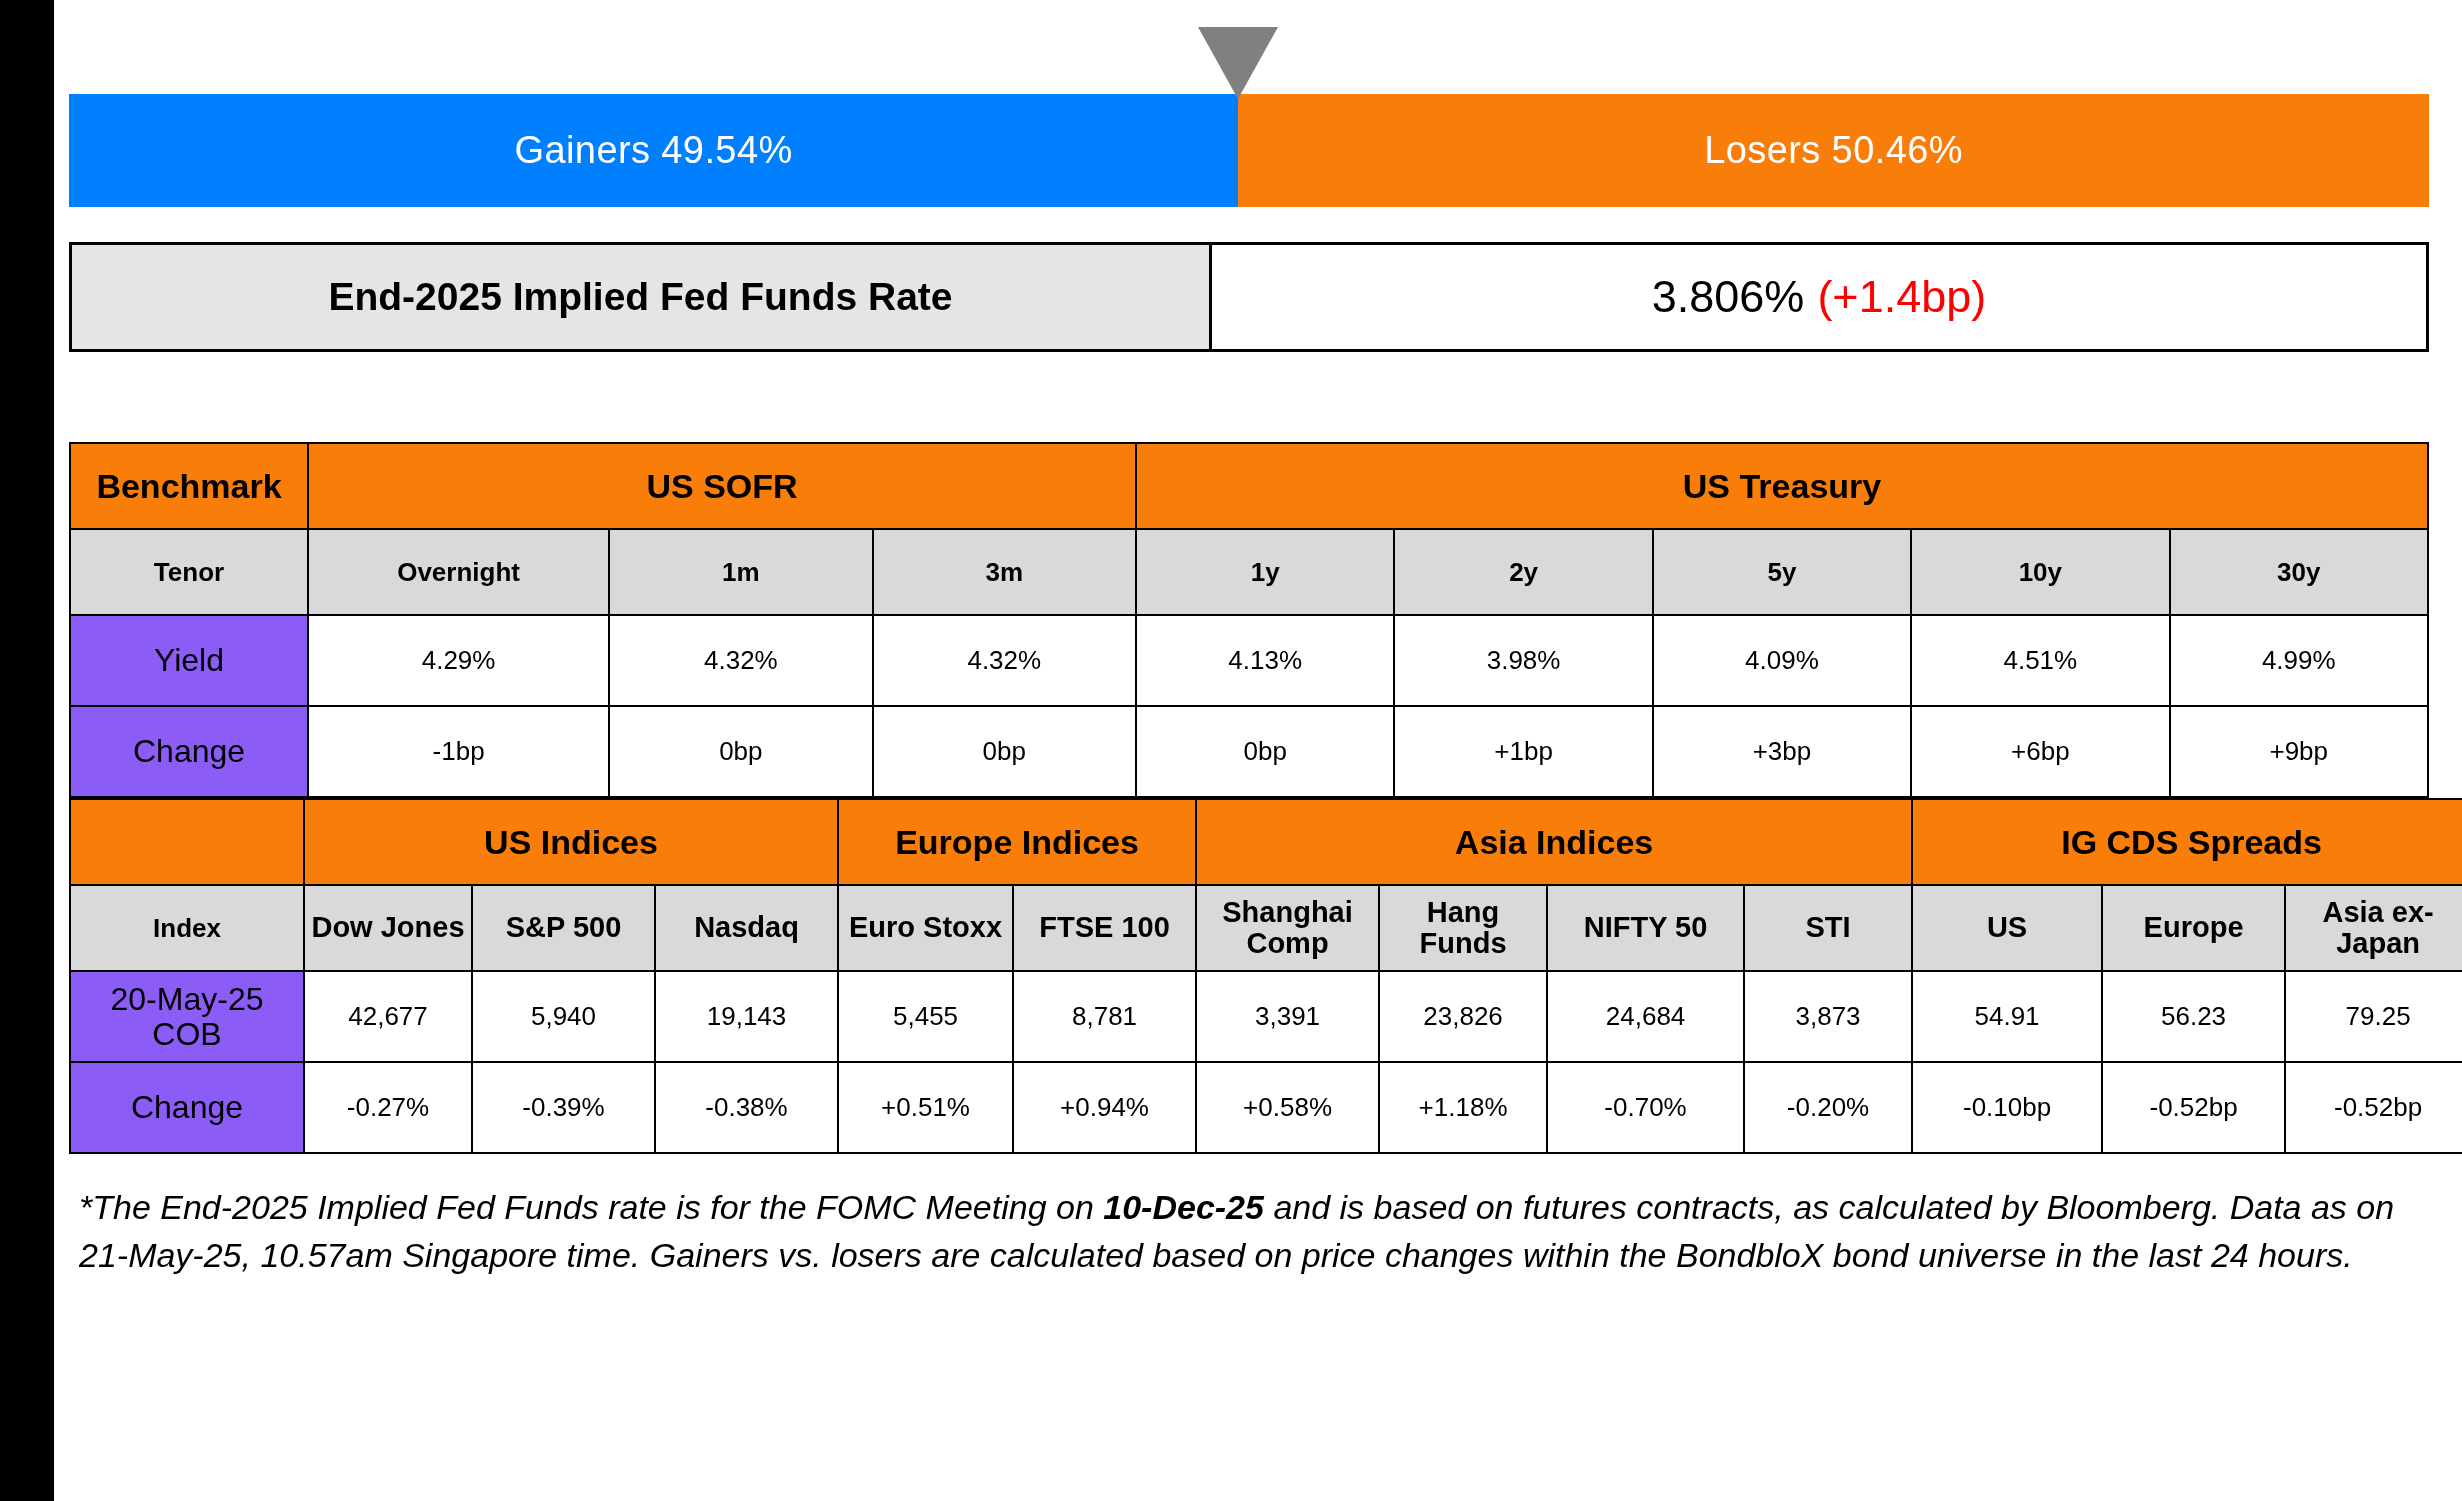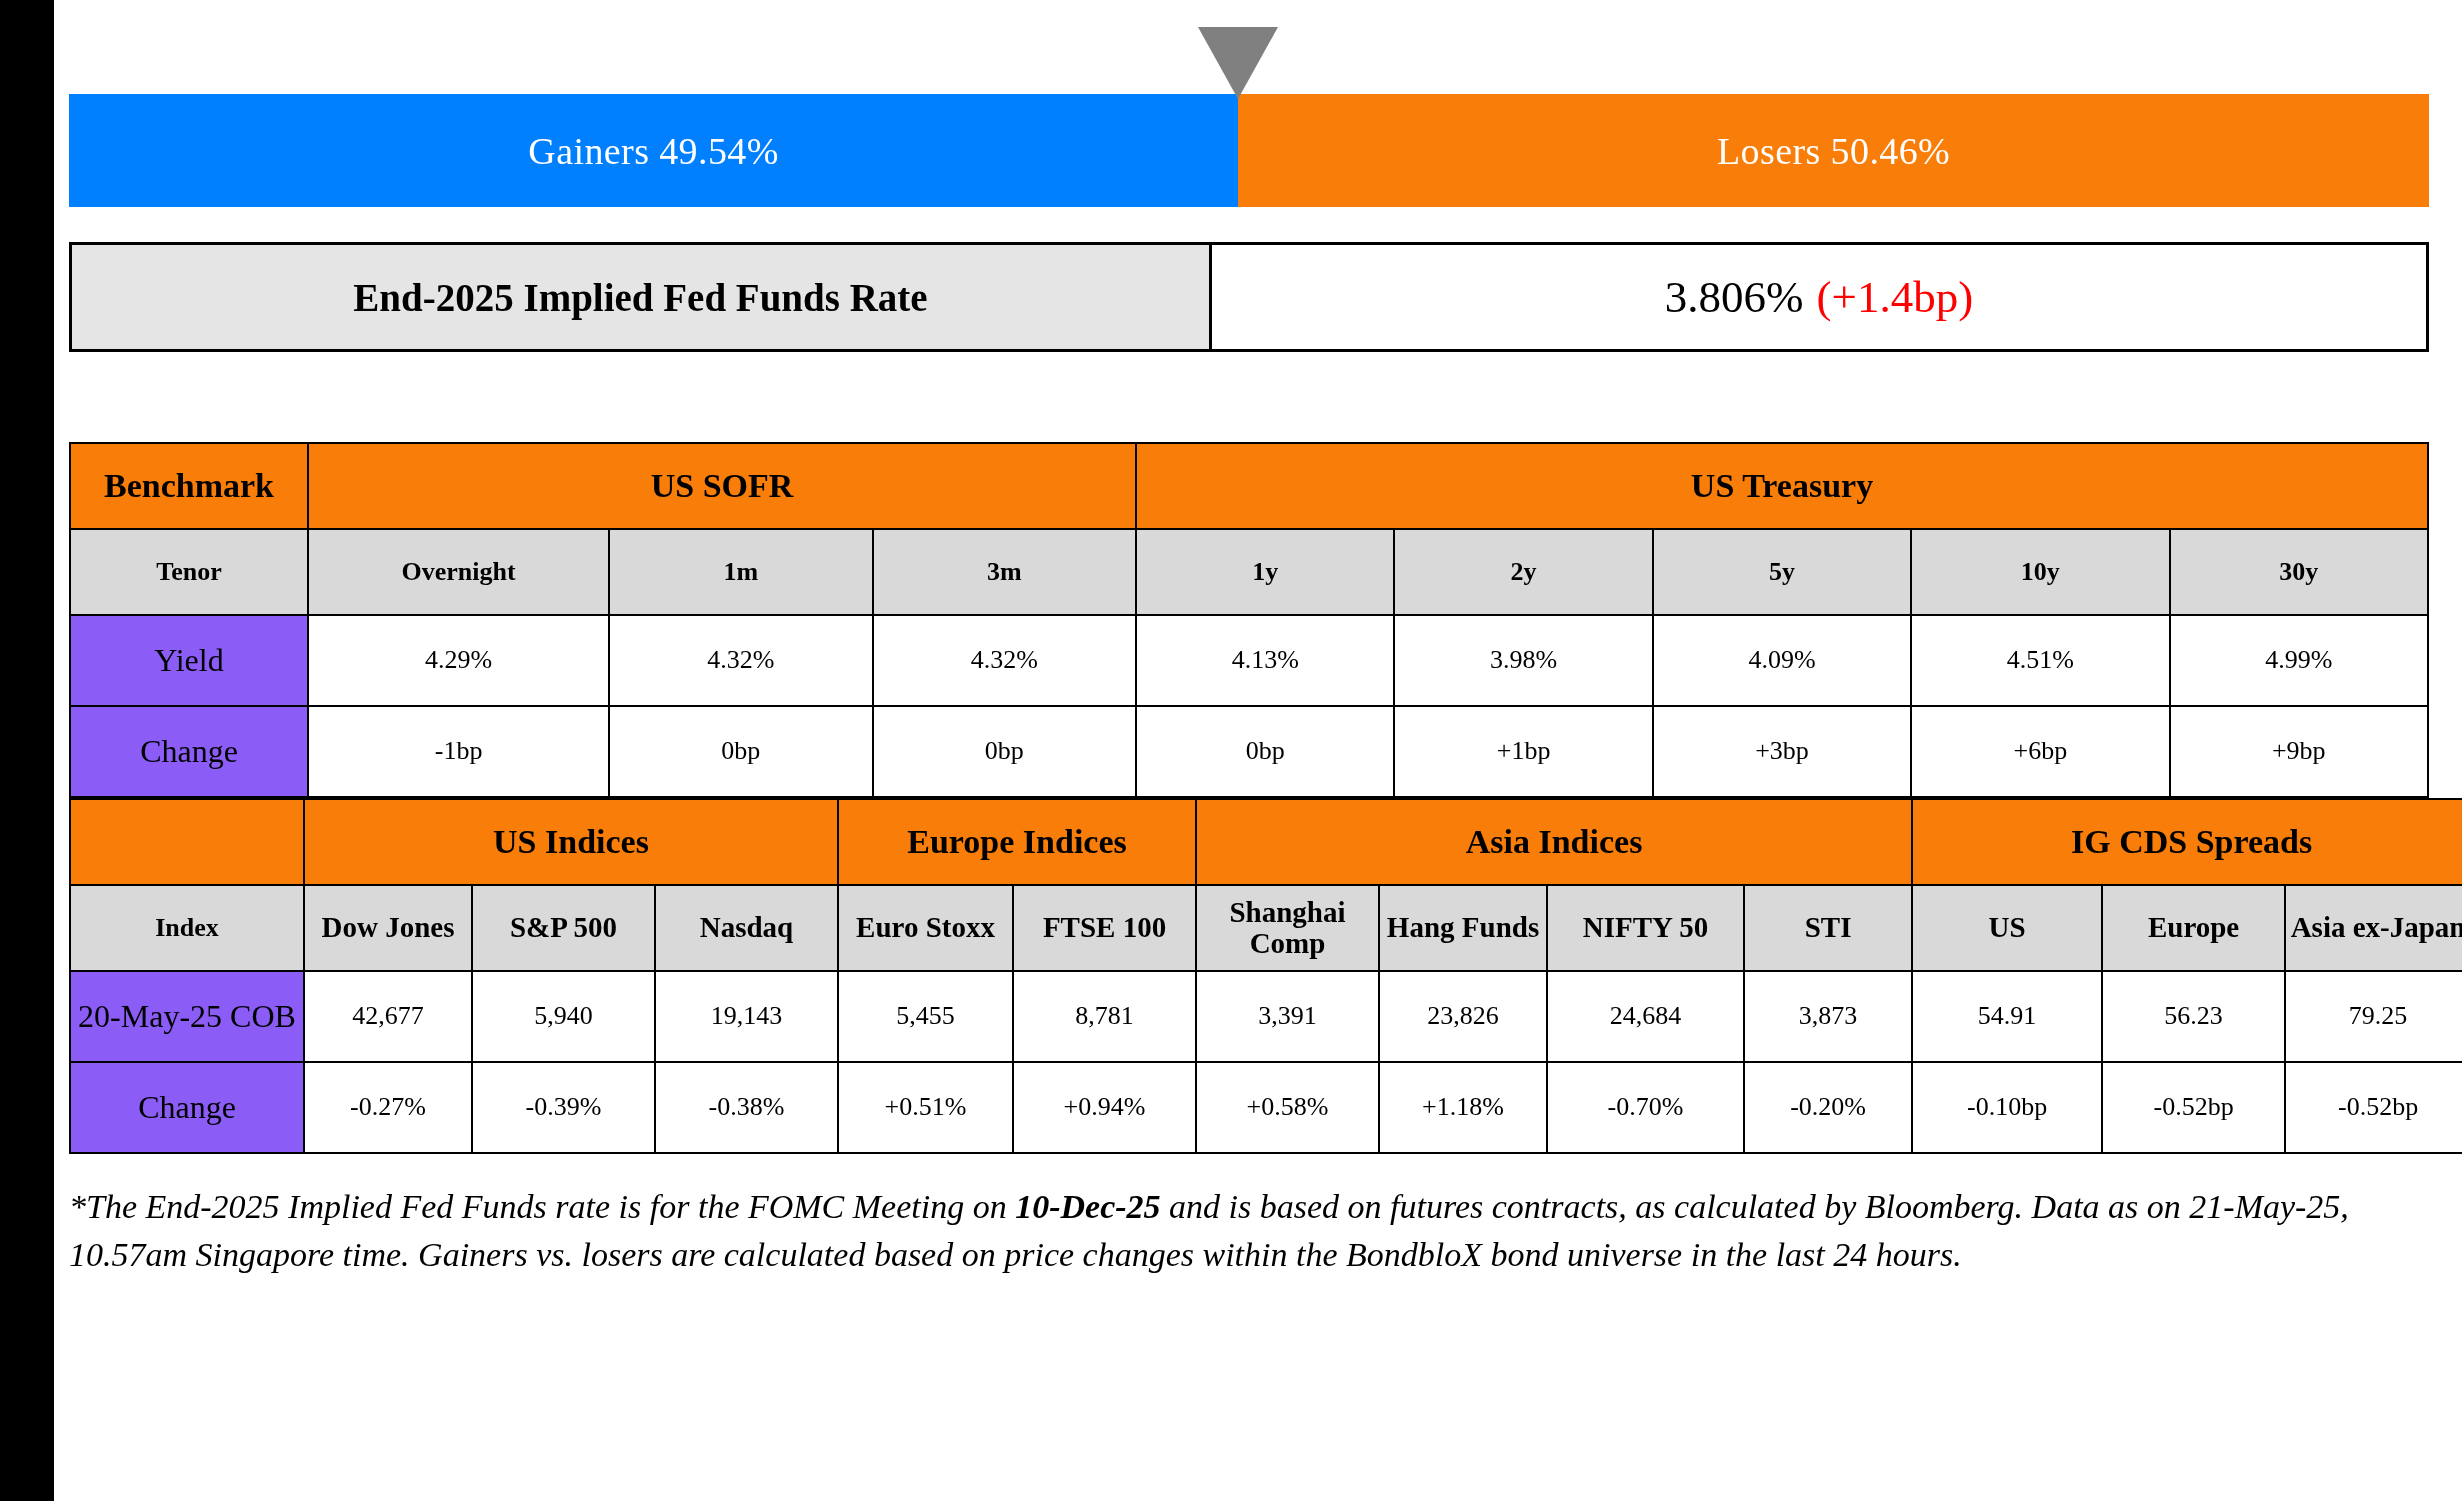--- a/index.html
+++ b/index.html
@@ -11,21 +11,21 @@
   }
   #root { position: relative; width: 2462px; height: 1502px; background: #fff; }
 
   .left-bar {
     position: absolute; left: 0; top: 0;
     width: 54px; height: 1502px; background: #000000;
   }
 
   .content {
     position: absolute; left: 69px; top: 0;
-    width: 2378px; height: 1502px; font-family: Liberation Serif, serif;
+    width: 2378px; height: 1502px;
   }
 
   
   .gl-wrap { position: relative; margin-top: 94px; height: 113px; width: 2360px; }
   .marker {
     position: absolute; top: -67px; width: 0; height: 0;
     border-left: 40px solid transparent;
     border-right: 40px solid transparent;
     border-top: 72px solid #808080;
     transform: translateX(-50%);
@@ -81,21 +81,21 @@
   .datacell { background: #fff; font-size: 26px; height: 91px; }
   .rowlabel { background: #8b5cf6; font-size: 32px; height: 91px; }
   .pos { color: #FF0000; }
   .neg { color: #00B050; }
   .flat { color: #000000; }
 
   
   .footnote {
     margin-top: 29px; width: 2324px;
     font-size: 34px; font-style: italic; line-height: 1.42;
-    color: #000; text-align: left;
+    color: #000; text-align: left; margin-left: 10px;
   }
   .footnote b { font-weight: bold; font-style: italic; }
 </style>
 </head>
 <body>
 
 <div id="root">
 
   <div class="left-bar"></div>
 

